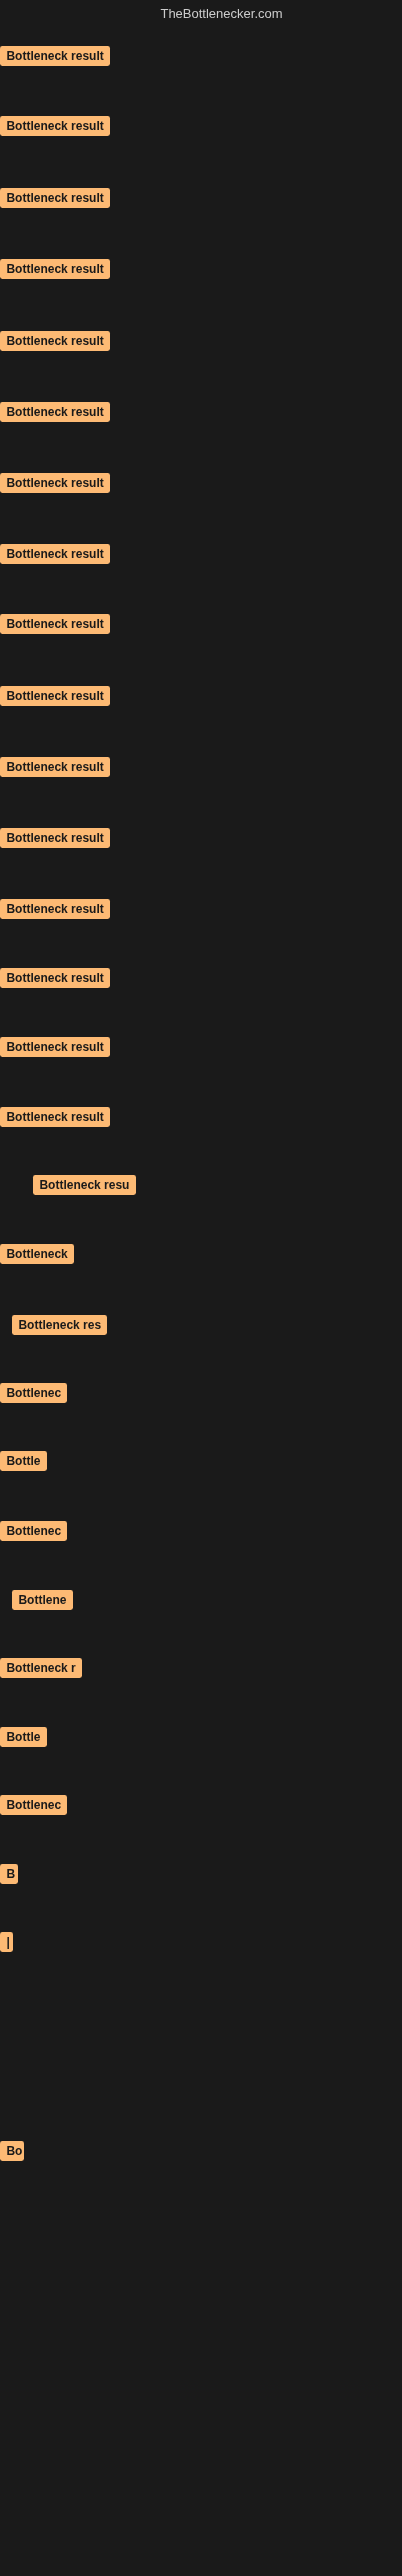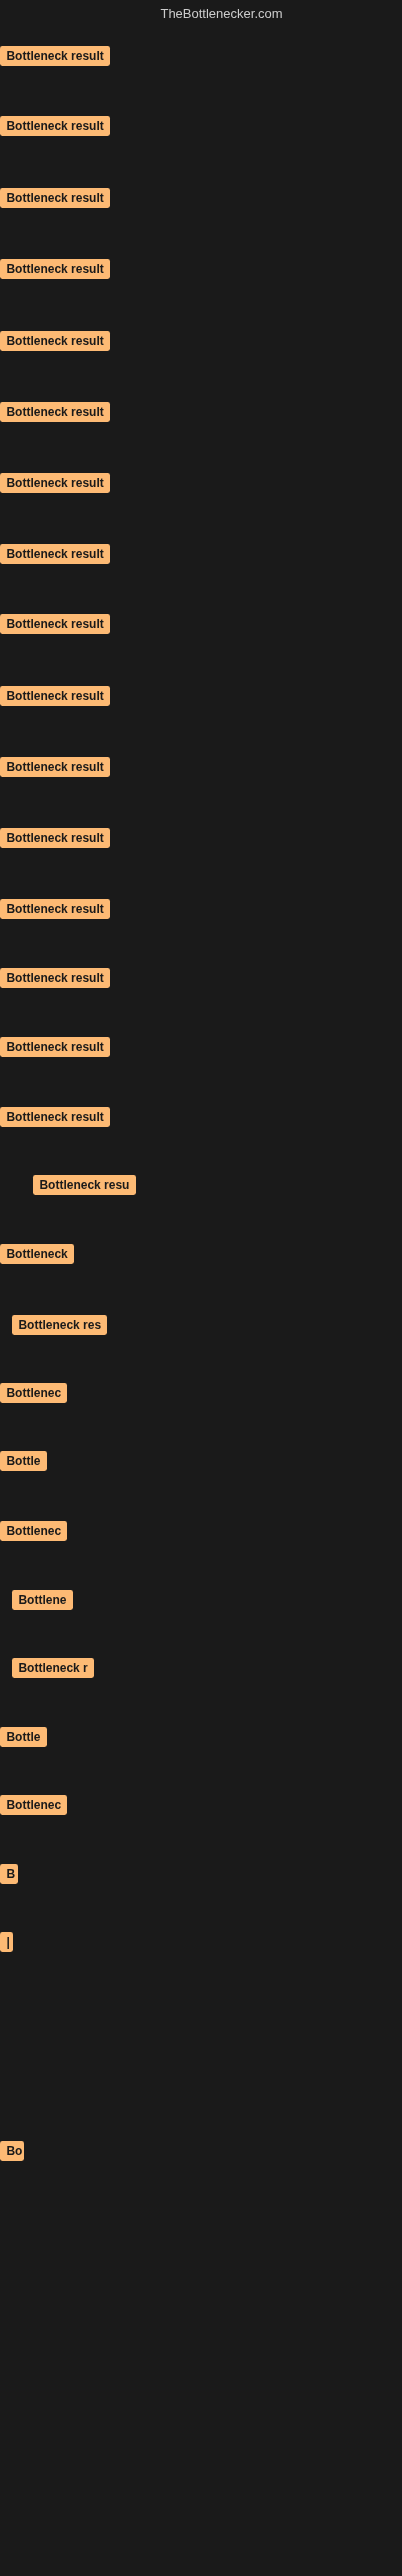--- a/index.html
+++ b/index.html
@@ -68,20 +68,20 @@
     <div class="bottleneck-item" style="top: 968px; left: 0px;"><span class="bottleneck-badge" style="max-width: 136px;">Bottleneck result</span></div>
     <div class="bottleneck-item" style="top: 1037px; left: 0px;"><span class="bottleneck-badge" style="max-width: 129px;">Bottleneck result</span></div>
     <div class="bottleneck-item" style="top: 1107px; left: 0px;"><span class="bottleneck-badge" style="max-width: 125px;">Bottleneck result</span></div>
     <div class="bottleneck-item" style="top: 1175px; left: 0px; margin-left: 33px;"><span class="bottleneck-badge" style="max-width: 119px;">Bottleneck resu</span></div>
     <div class="bottleneck-item" style="top: 1244px; left: 0px;"><span class="bottleneck-badge" style="max-width: 81px; text-align: right;">Bottleneck</span></div>
     <div class="bottleneck-item" style="top: 1315px; left: 12px;"><span class="bottleneck-badge" style="max-width: 105px;">Bottleneck res</span></div>
     <div class="bottleneck-item" style="top: 1383px; left: 0px;"><span class="bottleneck-badge" style="max-width: 72px;">Bottlenec</span></div>
     <div class="bottleneck-item" style="top: 1451px; left: 0px;"><span class="bottleneck-badge" style="max-width: 52px;">Bottle</span></div>
     <div class="bottleneck-item" style="top: 1521px; left: 0px;"><span class="bottleneck-badge" style="max-width: 72px;">Bottlenec</span></div>
     <div class="bottleneck-item" style="top: 1590px; left: 0px;"><span class="bottleneck-badge" style="max-width: 64px; margin-left: 12px;">Bottlene</span></div>
-    <div class="bottleneck-item" style="top: 1658px; left: 0px;"><span class="bottleneck-badge" style="max-width: 89px; margin-left: 12px;">Bottleneck r</span></div>
+    <div class="bottleneck-item" style="top: 1658px; left: 0px;"><span class="bottleneck-badge" style="max-width: 89px;">Bottleneck r</span></div>
     <div class="bottleneck-item" style="top: 1727px; left: 0px;"><span class="bottleneck-badge" style="max-width: 52px;">Bottle</span></div>
     <div class="bottleneck-item" style="top: 1795px; left: 0px;"><span class="bottleneck-badge" style="max-width: 72px;">Bottlenec</span></div>
     <div class="bottleneck-item" style="top: 1864px; left: 0px;"><span class="bottleneck-badge" style="max-width: 17.7px;">B</span></div>
     <div class="bottleneck-item" style="top: 1932px; left: 0px;"><span class="bottleneck-badge" style="max-width: 8px;">|</span></div>
     <div class="bottleneck-item" style="top: 2141px; left: 0px;"><span class="bottleneck-badge" style="max-width: 24px; text-align: center;">Bo</span></div>
   </div>
 
 
 </body></html>

